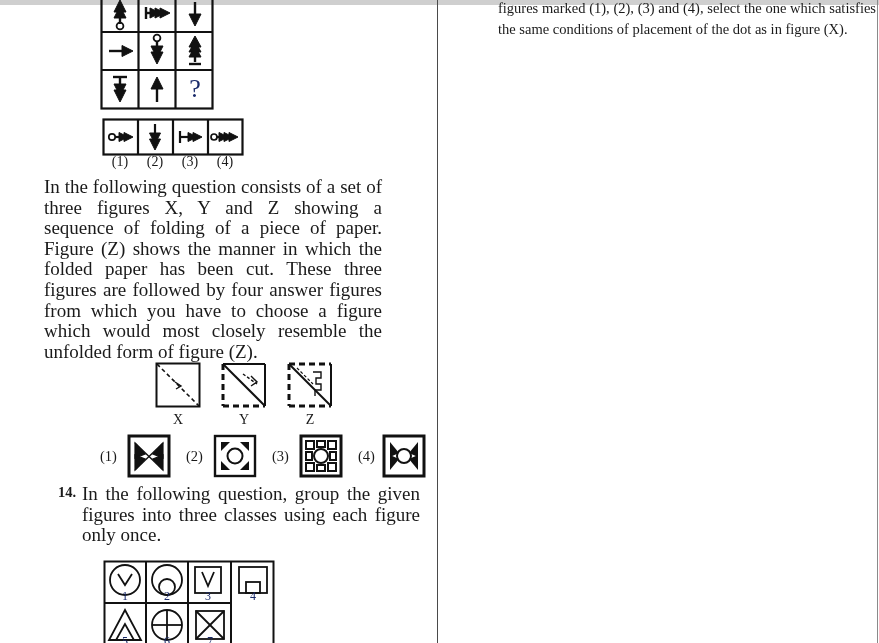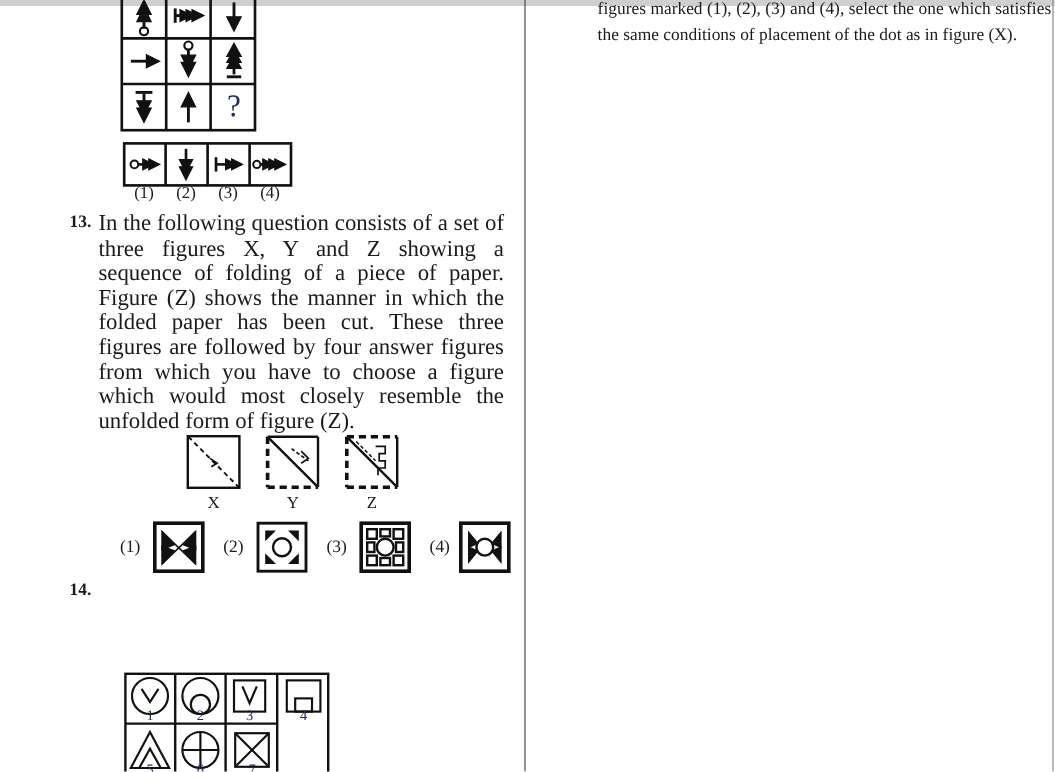--- a/index.html
+++ b/index.html
@@ -150,21 +150,20 @@
             <polygon points="126,19 117,14.5 117,23.5"></polygon>
         </g>
       </svg>
     </div>
     <div class="lbl" style="left:102px;top:154px;width:36px;">(1)</div>
     <div class="lbl" style="left:137px;top:154px;width:36px;">(2)</div>
     <div class="lbl" style="left:172px;top:154px;width:36px;">(3)</div>
     <div class="lbl" style="left:207px;top:154px;width:36px;">(4)</div>
 
     <div class="qblock" style="left:44px;top:177px;width:390px;">
-      <div class="qnum">13.</div>
       <div class="qtext" style="width:338px;">In the following question consists of a set of three figures X, Y and Z showing a sequence of folding of a piece of paper. Figure (Z) shows the manner in which the folded paper has been cut. These three figures are followed by four answer figures from which you have to choose a figure which would most closely resemble the unfolded form of figure (Z).</div>
     </div>
 
     <div class="fig" style="left:155px;top:362px;">
       <svg width="46" height="50" viewBox="0 0 46 50">
         <rect x="1.5" y="1.5" width="43" height="43" fill="none" stroke="#111" stroke-width="2"></rect>
         <line x1="2" y1="2" x2="44" y2="44" stroke="#111" stroke-width="1.6" stroke-dasharray="4,3"></line>
         <path d="M20 20 L26 24 L21 27" fill="none" stroke="#111" stroke-width="1.4"></path>
       </svg>
     </div>
@@ -252,20 +251,21 @@
           <polygon points="8,8 17,19 8,23"></polygon>
             <polygon points="36,8 27,19 36,23"></polygon>
           <polygon points="8,36 17,25 8,21"></polygon>
             <polygon points="36,36 27,25 36,21"></polygon>
         </g>
       </svg>
     </div>
 
     <div class="qblock" style="left:44px;top:484px;width:390px;">
       <div class="qnum">14.</div>
+      <div class="qtext" style="width:338px;">In the following question, group the given figures into three classes using each figure only once.</div>
     </div>
 
     <div class="fig" style="left:103px;top:560px;">
       <svg width="172" height="86" viewBox="0 0 172 86">
         <g stroke="#111" stroke-width="2" fill="none">
           <rect x="1.5" y="1.5" width="169" height="83"></rect>
           <line x1="1.5" y1="43" x2="128" y2="43"></line>
           <line x1="43" y1="1.5" x2="43" y2="84.5"></line>
           <line x1="85" y1="1.5" x2="85" y2="84.5"></line>
           <line x1="128" y1="1.5" x2="128" y2="84.5"></line>

